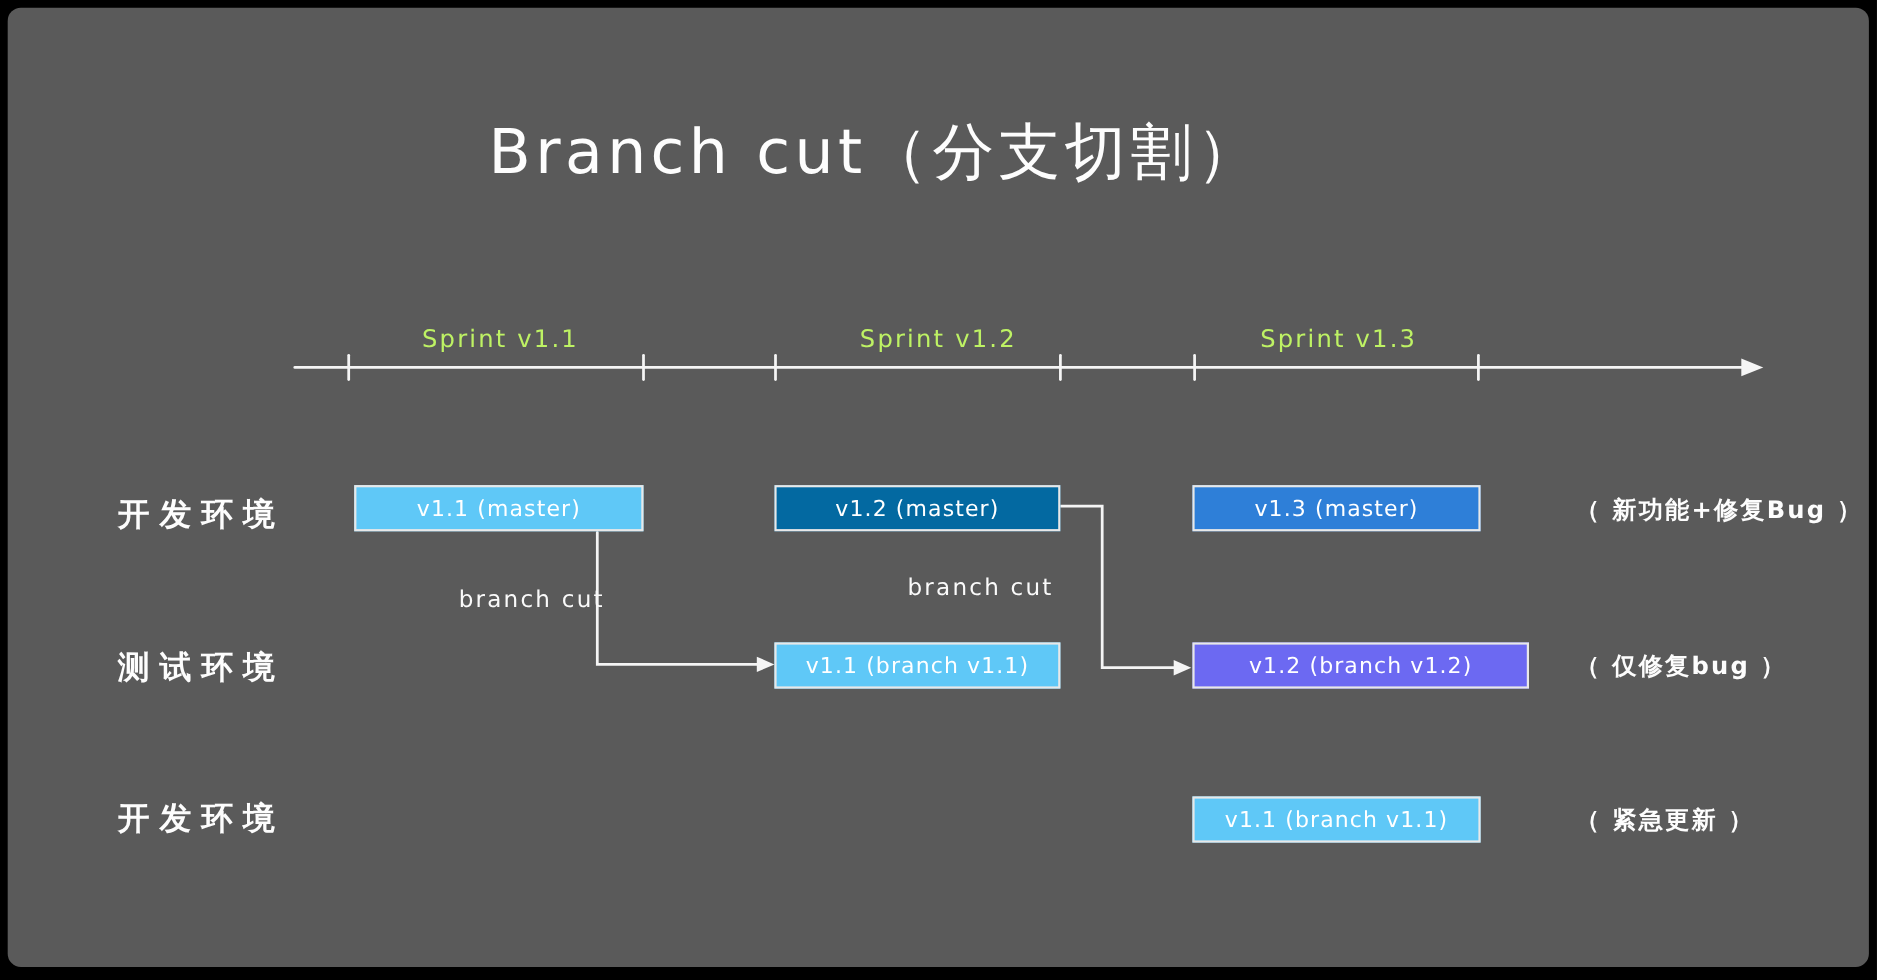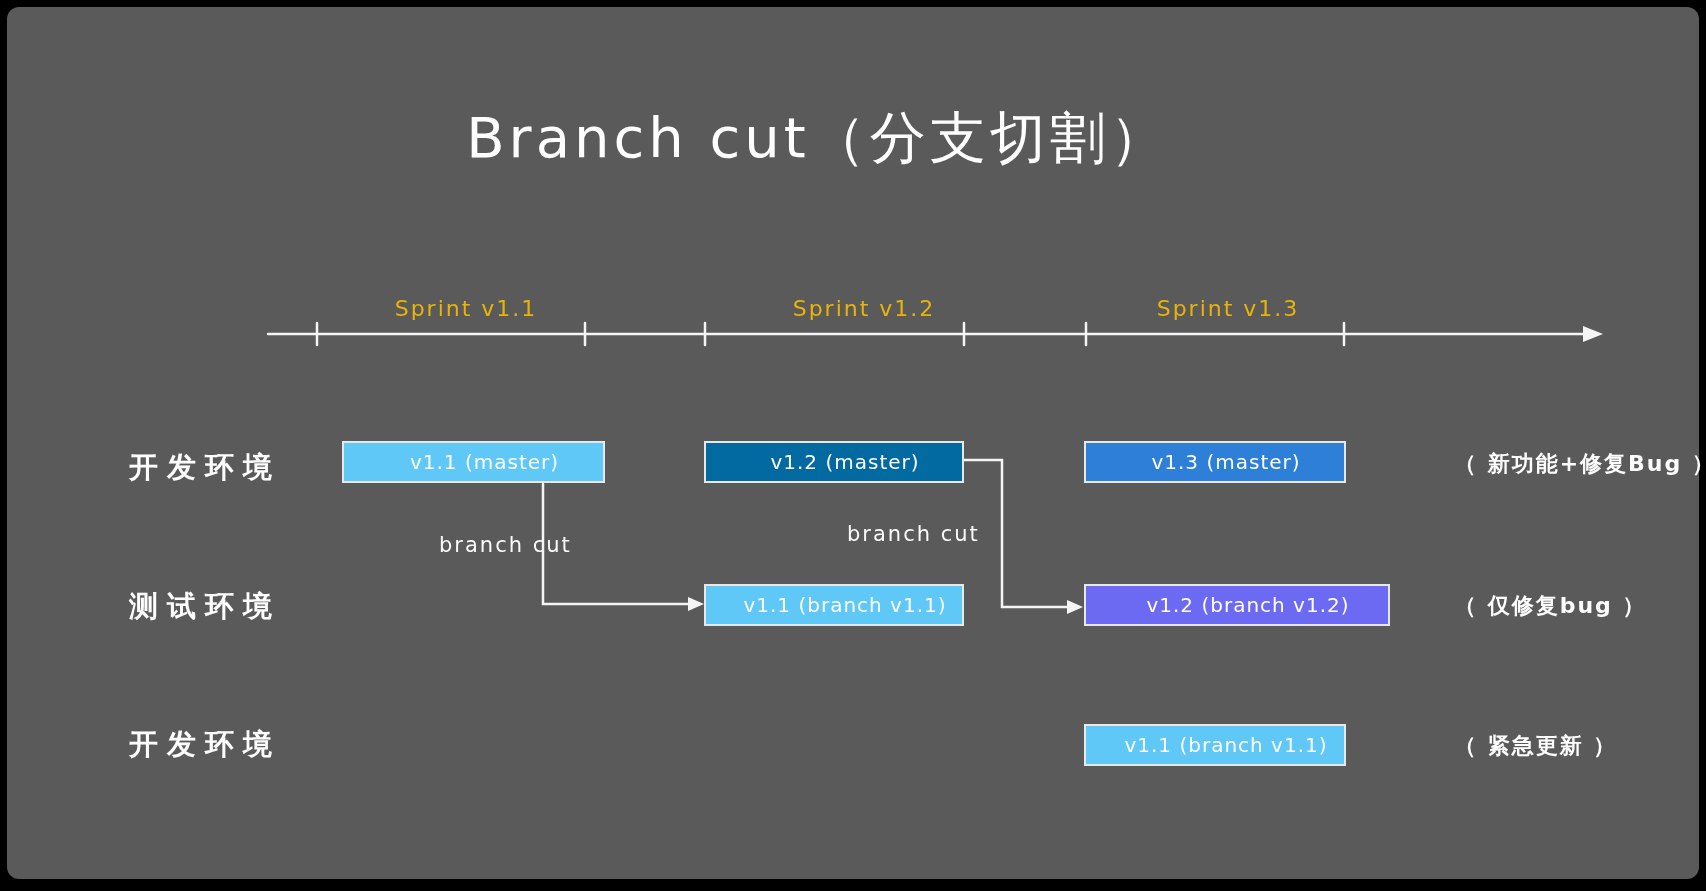--- a/index.html
+++ b/index.html
@@ -1,21 +1,21 @@
 <!DOCTYPE html>
 <html><head>
 <meta charset="utf-8">
 <style>
   html,body{margin:0;padding:0;background:#000;}
   .canvas{position:relative;width:1706px;height:891px;background:#000;overflow:hidden;
           font-family:"DejaVu Sans", sans-serif;color:#f5f5f5;}
   .panel{position:absolute;left:7px;top:7px;width:1692px;height:872px;background:#5a5a5a;border-radius:12px;}
-  .abs{position:absolute;white-space:nowrap;padding-left:22px;}
+  .abs{position:absolute;white-space:nowrap;}
   .title{top:94px;left:0;width:1578px;text-align:center;font-size:56px;letter-spacing:4px;color:#fdfdfd;}
-  .sprint{top:289px;transform:translateX(-50%);font-size:22px;letter-spacing:2px;color:#eab308;}
+  .sprint{top:289px;transform:translateX(-50%);font-size:22px;letter-spacing:2px;color:#bef264;}
   .rowlabel{left:80px;font-size:29px;font-weight:bold;letter-spacing:9px;color:#fdfdfd;margin-left:20px;}
   .vbox{height:42px;box-sizing:border-box;border:2px solid #e8e8e8;text-align:center;
         line-height:38px;font-size:20px;letter-spacing:1px;color:#ffffff;}
   .annot{left:1425px;font-size:22px;font-weight:bold;letter-spacing:2px;color:#fdfdfd;}
   .cutlabel{font-size:21px;letter-spacing:2px;color:#fafafa;}
   svg{position:absolute;left:0;top:0;}
 </style>
 </head>
 <body>
 
@@ -44,21 +44,21 @@
     </svg>
 
     <div class="abs sprint" style="left:448px">Sprint v1.1</div>
     <div class="abs sprint" style="left:846px">Sprint v1.2</div>
     <div class="abs sprint" style="left:1210px">Sprint v1.3</div>
 
     <div class="abs rowlabel" style="top:441px">开发环境</div>
     <div class="abs rowlabel" style="top:580px">测试环境</div>
     <div class="abs rowlabel" style="top:718px">开发环境</div>
 
-    <div class="abs vbox" style="left: 315px; top: 434px; width: 263px; background: rgb(95, 200, 247); margin-left: 20px;">v1.1 (master)</div>
+    <div class="abs vbox" style="left: 315px; top: 434px; width: 263px; background: rgb(95, 200, 247);">v1.1 (master)</div>
     <div class="abs vbox" style="left: 697px; top: 434px; width: 260px; background: #0369a1;">v1.2 (master)</div>
     <div class="abs vbox" style="left: 1077px; top: 434px; width: 262px; background: rgb(46, 127, 216);">v1.3 (master)</div>
     <div class="abs vbox" style="left: 697px; top: 577px; width: 260px; background: rgb(95, 200, 247);">v1.1 (branch v1.1)</div>
     <div class="abs vbox" style="left: 1077px; top: 577px; width: 306px; background: rgb(108, 105, 242);">v1.2 (branch v1.2)</div>
     <div class="abs vbox" style="left: 1077px; top: 717px; width: 262px; background: rgb(95, 200, 247);">v1.1 (branch v1.1)</div>
 
     <div class="abs cutlabel" style="left:410px;top:526px">branch cut</div>
     <div class="abs cutlabel" style="left:818px;top:515px">branch cut</div>
 
     <div class="abs annot" style="top:442px">（ 新功能+修复Bug ）</div>

